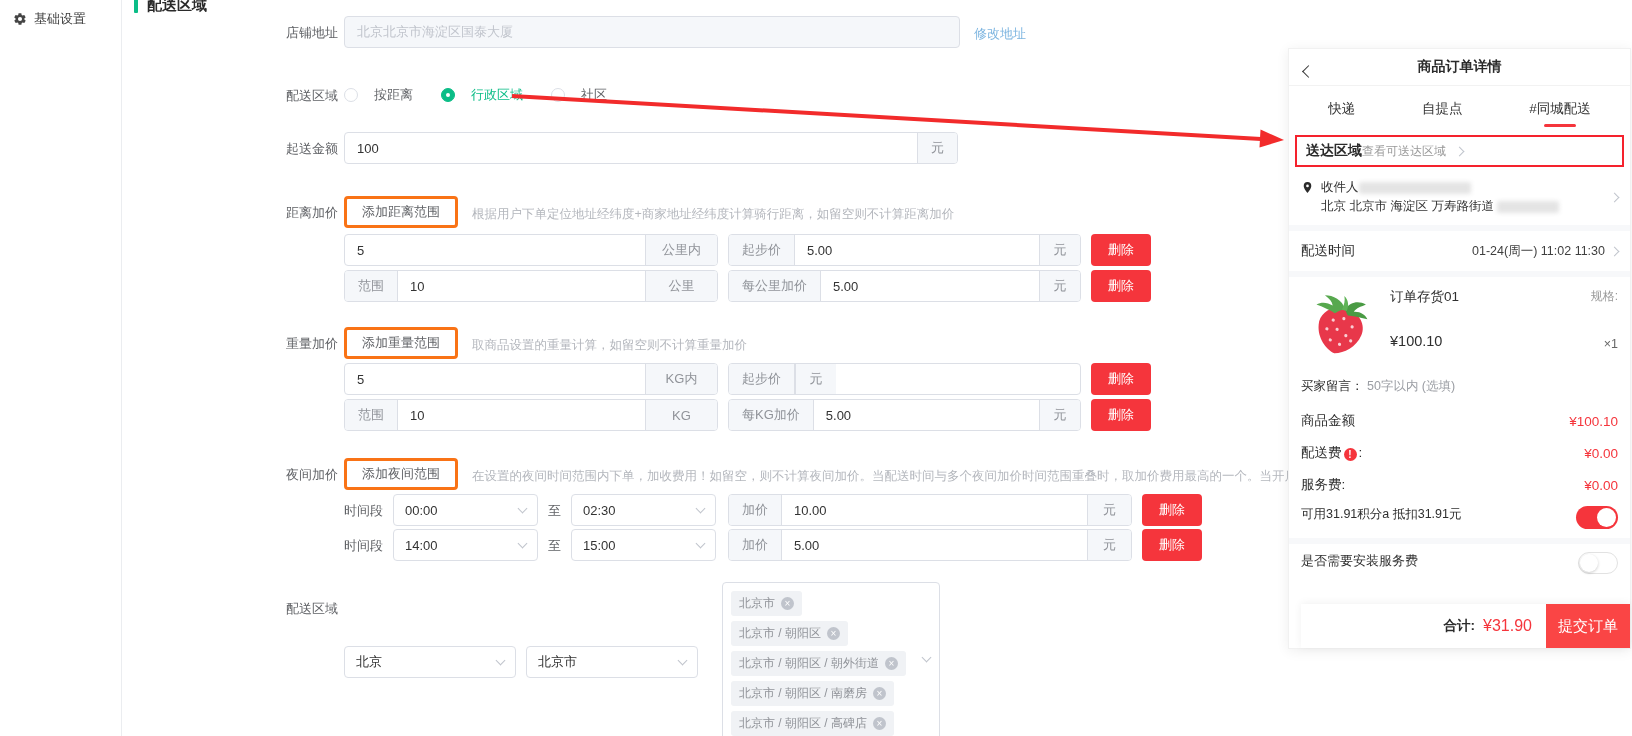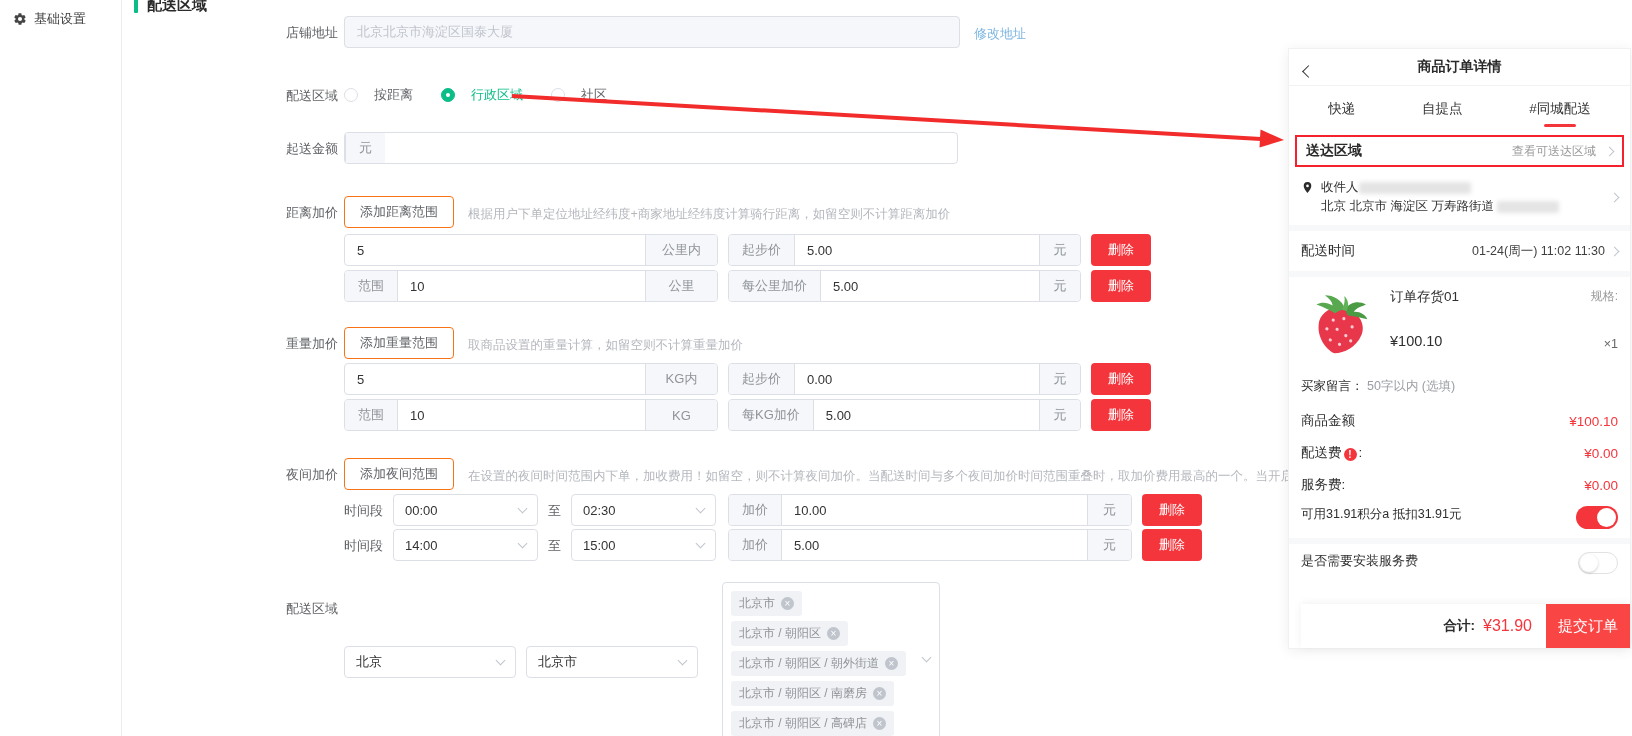--- a/index.html
+++ b/index.html
@@ -18,21 +18,21 @@
   .sec-title { font-size:15px; font-weight:bold; color:#2b2b2b; }
   .frow { position:absolute; display:flex; align-items:flex-start; white-space:nowrap; }
   .flabel { width:58px; flex:none; font-size:13px; color:#606266; padding-top:8px; }
   .igroup { display:flex; align-items:stretch; border:1px solid #dcdfe6; border-radius:4px; height:32px; overflow:hidden; background:#fff; }
   .igroup input { border:none; outline:none; padding:0 12px; font-size:13px; color:#333; flex:1; min-width:0; background:transparent; font-family:inherit; }
   .igroup.disabled { background:#f5f7fa; }
   .igroup.disabled input { color:#c0c4cc; }
   .seg { display:flex; align-items:center; justify-content:center; background:#f5f7fa; color:#909399; font-size:13px; padding:0 13px; flex:none; }
   .seg.pre { border-right:1px solid #dcdfe6; }
   .seg.suf { border-left:1px solid #dcdfe6; }
-  .btn-add { height:32px; padding:0 15px; background:#fff; border:1px solid #f97316; border-radius:4px; font-size:13px; color:#606266; cursor:pointer; font-family:inherit; }
+  .btn-add { height:32px; padding:0 15px; background:#fff; border:3px solid #f97316; border-radius:4px; font-size:13px; color:#606266; cursor:pointer; font-family:inherit; }
   .btn-del { width:60px; height:32px; background:#f5353c; color:#fff; border:none; border-radius:4px; font-size:13px; cursor:pointer; flex:none; font-family:inherit; }
   .hint { font-size:12.5px; color:#b4b7bd; margin-left:14px; padding-top:10px; white-space:nowrap; }
   .link { color:#7db5e0; font-size:13px; margin-left:14px; padding-top:9px; cursor:pointer; }
   .gap10 { width:10px; flex:none; } .gap12 { width:12px; flex:none; }
   
   .radio { display:flex; align-items:center; gap:16px; cursor:pointer; margin-right:28px; padding-top:6px; }
   .rdot { width:14px; height:14px; border-radius:50%; border:1px solid #dcdfe6; background:#fff; flex:none; position:relative; }
   .rdot.on { border-color:#0bbd87; background:#0bbd87; }
   .rdot.on::after { content:""; position:absolute; left:4px; top:4px; width:4px; height:4px; border-radius:50%; background:#fff; }
   .rtxt { font-size:13px; color:#606266; }
@@ -49,21 +49,21 @@
   .tag { display:flex; width:max-content; align-items:center; gap:6px; background:#f0f2f5; border-radius:3px; padding:4px 8px; font-size:12px; color:#909399; margin-bottom:5px; cursor:default; }
   .tag-x { width:13px; height:13px; border-radius:50%; background:#c0c4cc; color:#fff; font-size:10px; line-height:13px; text-align:center; cursor:pointer; flex:none; }
   .tagbox > .chev { position:absolute; right:9px; top:74px; }
   
   .panel { position:absolute; left:1288px; top:48px; width:343px; height:601px; background:#fff; border:1px solid #f1f1f1; box-shadow:0 2px 12px rgba(0,0,0,.07); z-index:5; }
   .p-head { height:37px; border-bottom:1px solid #f2f2f2; display:flex; align-items:center; justify-content:center; position:relative; font-weight:bold; font-size:14px; color:#2b2b2b; }
   .p-back { position:absolute; left:15px; top:14px; cursor:pointer; }
   .p-tabs { height:45px; display:flex; align-items:center; justify-content:space-around; padding:0 6px; font-size:13.5px; color:#333; }
   .p-tab { position:relative; padding:5px 2px; cursor:pointer; }
   .p-tab.active::after { content:""; position:absolute; left:50%; transform:translateX(-50%); bottom:-4px; width:32px; height:3px; background:#f5353c; border-radius:2px; }
-  .red-box { margin:4px 6px 0; border:2px solid #f5222d; height:32px; display:flex; align-items:center; justify-content:space-between; padding:0 9px; }
+  .red-box { margin:4px 6px 0; border:2px solid #f5222d; height:32px; display:flex; align-items:center; padding:0 9px; }
   .red-box .lb { font-size:14px; font-weight:bold; color:#2b2b2b; }
   .red-box .act { display:flex; align-items:center; gap:10px; font-size:12px; color:#999; cursor:pointer; }
   .p-addr { display:flex; gap:7px; padding:11px 12px 9px; align-items:flex-start; }
   .p-addr .txts { flex:1; font-size:12.5px; line-height:19px; color:#333; }
   .blur { display:inline-block; height:12px; background:#e4e4e4; border-radius:2px; filter:blur(2px); vertical-align:middle; }
   .band { height:6px; background:#f7f8fa; }
   .p-time { display:flex; justify-content:space-between; align-items:center; padding:11px 12px; font-size:13.5px; color:#2f2f2f; }
   .p-time .val { display:flex; align-items:center; gap:6px; font-size:12.5px; color:#3f3f3f; cursor:pointer; }
   .p-shop { padding:10px 12px 9px; font-size:12.5px; color:#333; border-bottom:1px solid #f5f5f5; }
   .p-prod { display:flex; gap:11px; padding:11px 12px 6px; }
@@ -133,20 +133,21 @@
     </label>
     <label class="radio">
       <span class="rdot"></span>
       <span class="rtxt">社区</span>
     </label>
   </div>
 
   <div class="frow" style="left:163px; top:132px;">
     <span class="flabel">起送金额</span>
     <div class="igroup" style="width:614px;">
+      <input value="100" style="">
       <span class="seg suf">元</span>
     </div>
   </div>
 
   <div class="frow" style="left:163px; top:196px;">
     <span class="flabel">距离加价</span>
     <button class="btn-add">添加距离范围</button>
     <span class="hint">根据用户下单定位地址经纬度+商家地址经纬度计算骑行距离，如留空则不计算距离加价</span>
   </div>
   <div class="frow" style="left:221px; top:234px;">
@@ -185,21 +186,20 @@
     <span class="hint">取商品设置的重量计算，如留空则不计算重量加价</span>
   </div>
   <div class="frow" style="left:221px; top:363px;">
     <div class="igroup" style="width:374px;">
       <input value="5" style="">
       <span class="seg suf" style="width:72px;">KG内</span>
     </div>
       <span class="gap10"></span>
     <div class="igroup" style="width:353px;">
       <span class="seg pre">起步价</span>
-      <input value="0.00" style="">
       <span class="seg suf" style="width:41px;">元</span>
     </div>
       <span class="gap10"></span>
     <button class="btn-del">删除</button>
   </div>
   <div class="frow" style="left:221px; top:399px;">
     <div class="igroup" style="width:374px;">
       <span class="seg pre">范围</span>
       <input value="10" style="">
       <span class="seg suf" style="width:72px;">KG</span>

